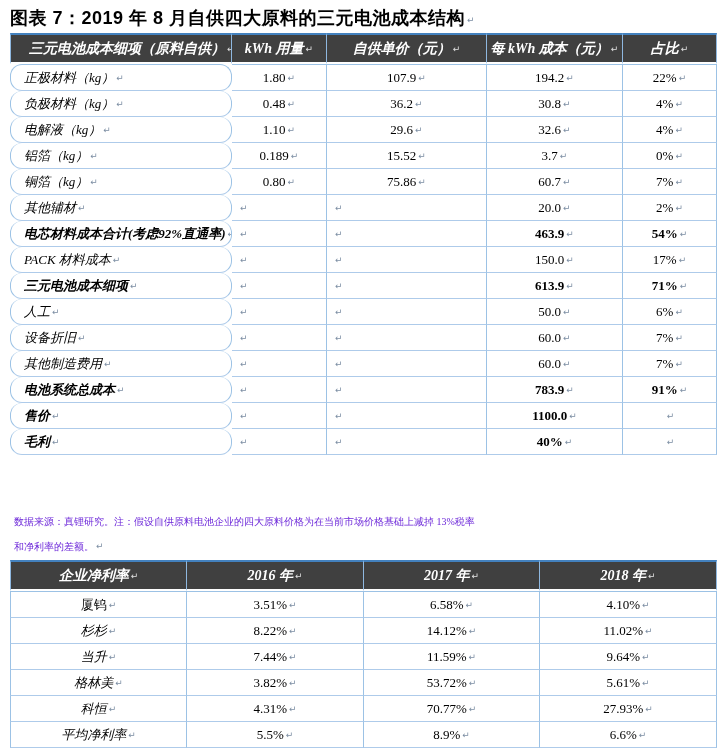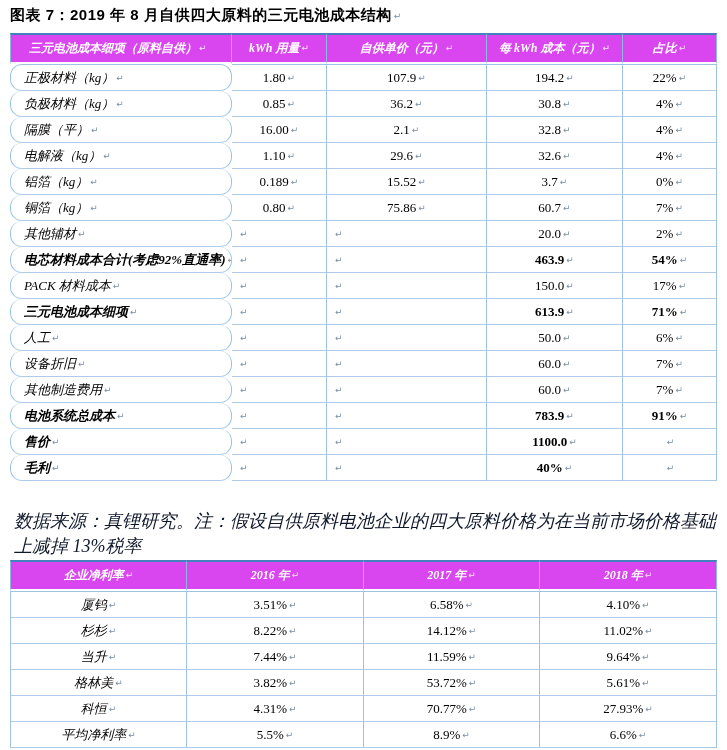--- a/index.html
+++ b/index.html
@@ -5,42 +5,42 @@
   html,body{margin:0;padding:0;background:#ffffff;}
   body{
     width:727px;height:750px;position:relative;
     font-family:"Liberation Serif", serif;
     color:#000;
     -webkit-font-smoothing:antialiased;
   }
   .title{
     position:absolute;left:10px;top:6px;
     font-family:"Liberation Sans", sans-serif;
-    font-weight:bold;font-size:15px;letter-spacing:0.5px;color:#000;
+    font-weight:bold;font-size:18px;letter-spacing:0.5px;color:#000;
   }
   
   .pmark::after{
     content:"↵";
     color:#7c8ea3;font-size:9px;margin-left:2px;
     font-style:normal;font-weight:normal;
     font-family:"DejaVu Sans", sans-serif;
     vertical-align:1px;
   }
   th.pmark::after{color:rgba(255,255,255,0.85);}
   table{
     position:absolute;left:10px;
     border-collapse:separate;border-spacing:0;
     table-layout:fixed;width:707px;
   }
   #cost-table{top:33px;}
   #margin-table{top:560px;}
   th{
-    background:#d946ef;color:#ffffff;
+    background:#404040;color:#ffffff;
     font-weight:bold;font-style:italic;
-    font-size:12px;height:27px;
+    font-size:14px;height:27px;
     border-top:2px solid #4381BE;
     border-bottom:2px solid #ffffff;
     border-right:1px solid #8FB8E0;
     text-align:center;padding:0;
     overflow:hidden;white-space:nowrap;
   }
   th:first-child{border-left:1px solid #8FB8E0;}
   #cost-table th:first-child{text-align:left;padding-left:18px;}
   td{
     font-size:13px;height:25px;
@@ -49,21 +49,21 @@
     text-align:center;padding:0;
     overflow:hidden;white-space:nowrap;
   }
   td:first-child{border-left:1px solid #9CC2E5;}
   tbody tr:first-child td{border-top:1px solid #9CC2E5;}
   td.lbl{text-align:left;padding-left:13px;font-style:italic;border-radius:12px;}
   td.el{text-align:left;padding-left:6px;}
   tr.bold-row td{font-weight:bold;}
   .note{
     position:absolute;left:14px;top:509px;width:706px;
-    font-style:italic;font-size:18px;line-height:25px;color:#0f172a;
+    font-size:10px;line-height:25px;color:#6d28d9;
   }
 </style>
 </head>
 <body>
 
 <div class="title pmark">图表 7：2019 年 8 月自供四大原料的三元电池成本结构</div>
 
 <table id="cost-table">
   <colgroup>
     <col style="width:222px">
@@ -84,30 +84,23 @@
   <tbody>
     <tr>
       <td class="lbl pmark">正极材料（kg）</td>
       <td class="pmark">1.80</td>
       <td class="pmark">107.9</td>
       <td class="pmark">194.2</td>
       <td class="pmark">22%</td>
     </tr>
     <tr>
       <td class="lbl pmark">负极材料（kg）</td>
-      <td class="pmark">0.85</td>
+      <td class="pmark">0.48</td>
       <td class="pmark">36.2</td>
       <td class="pmark">30.8</td>
-      <td class="pmark">4%</td>
-    </tr>
-    <tr>
-      <td class="lbl pmark">隔膜（平）</td>
-      <td class="pmark">16.00</td>
-      <td class="pmark">2.1</td>
-      <td class="pmark">32.8</td>
       <td class="pmark">4%</td>
     </tr>
     <tr>
       <td class="lbl pmark">电解液（kg）</td>
       <td class="pmark">1.10</td>
       <td class="pmark">29.6</td>
       <td class="pmark">32.6</td>
       <td class="pmark">4%</td>
     </tr>
     <tr>
@@ -212,21 +205,21 @@
   <thead>
     <tr>
       <th class="pmark">企业净利率</th>
       <th class="pmark">2016 年</th>
       <th class="pmark">2017 年</th>
       <th class="pmark">2018 年</th>
     </tr>
   </thead>
   <tbody>
     <tr>
-      <td class="lbl2 pmark" style="font-style:italic">厦钨</td>
+      <td class="lbl2 pmark" style="">厦钨</td>
       <td class="pmark">3.51%</td>
       <td class="pmark">6.58%</td>
       <td class="pmark">4.10%</td>
     </tr>
     <tr>
       <td class="lbl2 pmark" style="font-style:italic">杉杉</td>
       <td class="pmark">8.22%</td>
       <td class="pmark">14.12%</td>
       <td class="pmark">11.02%</td>
     </tr>

